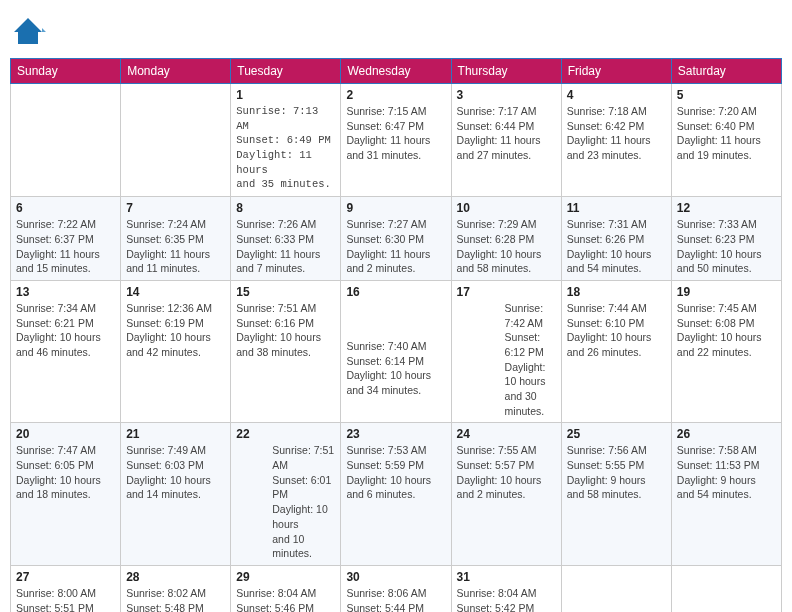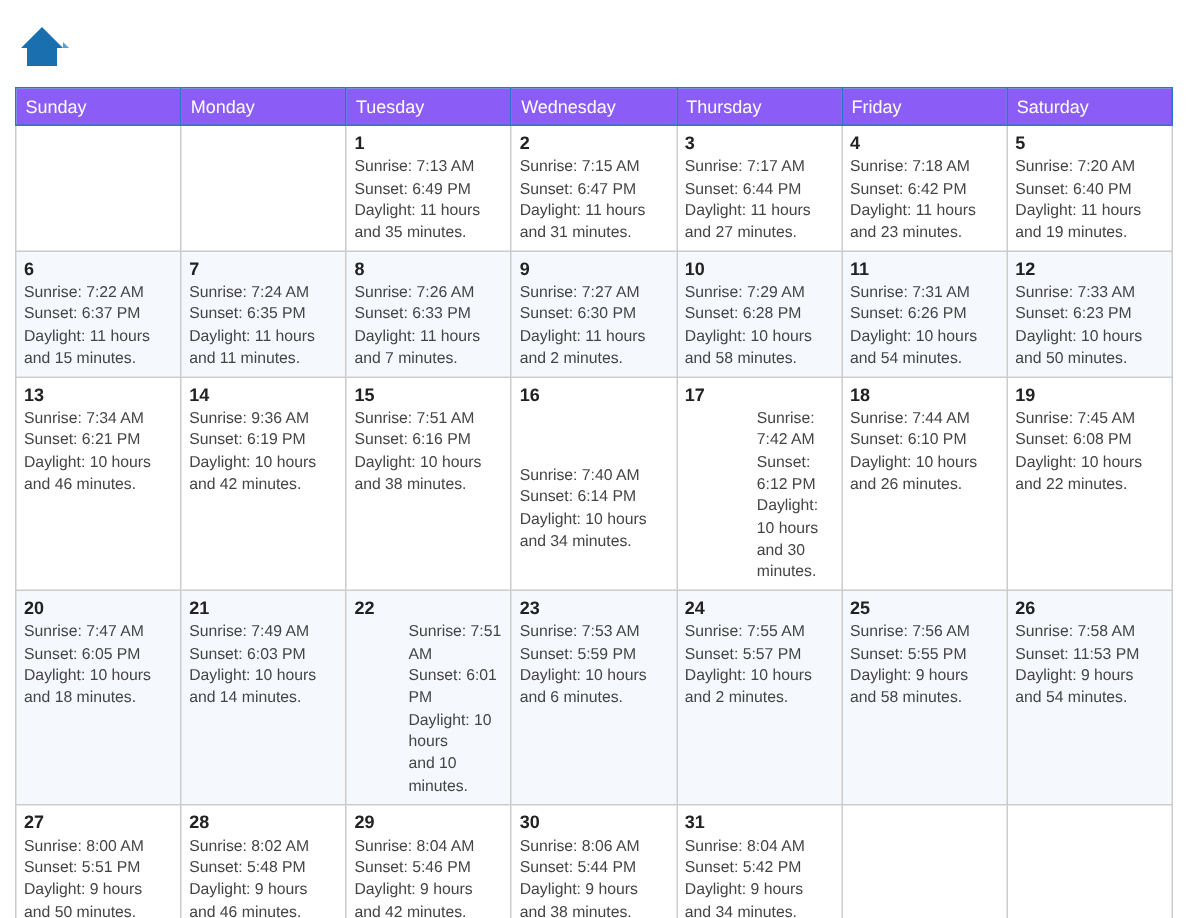--- a/index.html
+++ b/index.html
@@ -52,21 +52,21 @@
     .location {
       font-size: 14px;
       color: #555;
     }
     .calendar {
       width: 100%;
       border-collapse: collapse;
       font-size: 11px;
     }
     .calendar th {
-      background-color: #8b5cf6;
+      background-color: #be185d;
       color: #fff;
       text-align: left;
       padding: 5px 6px;
       font-size: 12px;
       font-weight: normal;
       border: 1px solid #2e74c0;
     }
     .calendar td {
       border: 1px solid #ccc;
       vertical-align: top;
@@ -123,21 +123,21 @@
         <th>Friday</th>
         <th>Saturday</th>
       </tr>
   </thead>
   <tbody id="calendar-body">
   <tr>
         <td class="empty"></td>
         <td class="empty"></td>
         <td>
           <span class="day-num">1</span>
-          <div class="day-info" style="white-space: pre-line;">Sunrise: 7:13 AM
+          <div class="day-info" style="white-space: pre-line; font-family: Liberation Mono, monospace;">Sunrise: 7:13 AM
 Sunset: 6:49 PM
 Daylight: 11 hours
 and 35 minutes.</div>
         </td>
         <td>
           <span class="day-num">2</span>
           <div class="day-info" style="white-space: pre-line;">Sunrise: 7:15 AM
 Sunset: 6:47 PM
 Daylight: 11 hours
 and 31 minutes.</div>
@@ -218,21 +218,21 @@
       <tr>
         <td>
           <span class="day-num">13</span>
           <div class="day-info" style="white-space: pre-line;">Sunrise: 7:34 AM
 Sunset: 6:21 PM
 Daylight: 10 hours
 and 46 minutes.</div>
         </td>
         <td>
           <span class="day-num">14</span>
-          <div class="day-info" style="white-space: pre-line;">Sunrise: 9:36 AM
+          <div class="day-info" style="white-space: pre-line;">Sunrise: 12:36 AM
 Sunset: 6:19 PM
 Daylight: 10 hours
 and 42 minutes.</div>
         </td>
         <td>
           <span class="day-num">15</span>
           <div class="day-info" style="white-space: pre-line;">Sunrise: 7:51 AM
 Sunset: 6:16 PM
 Daylight: 10 hours
 and 38 minutes.</div>

